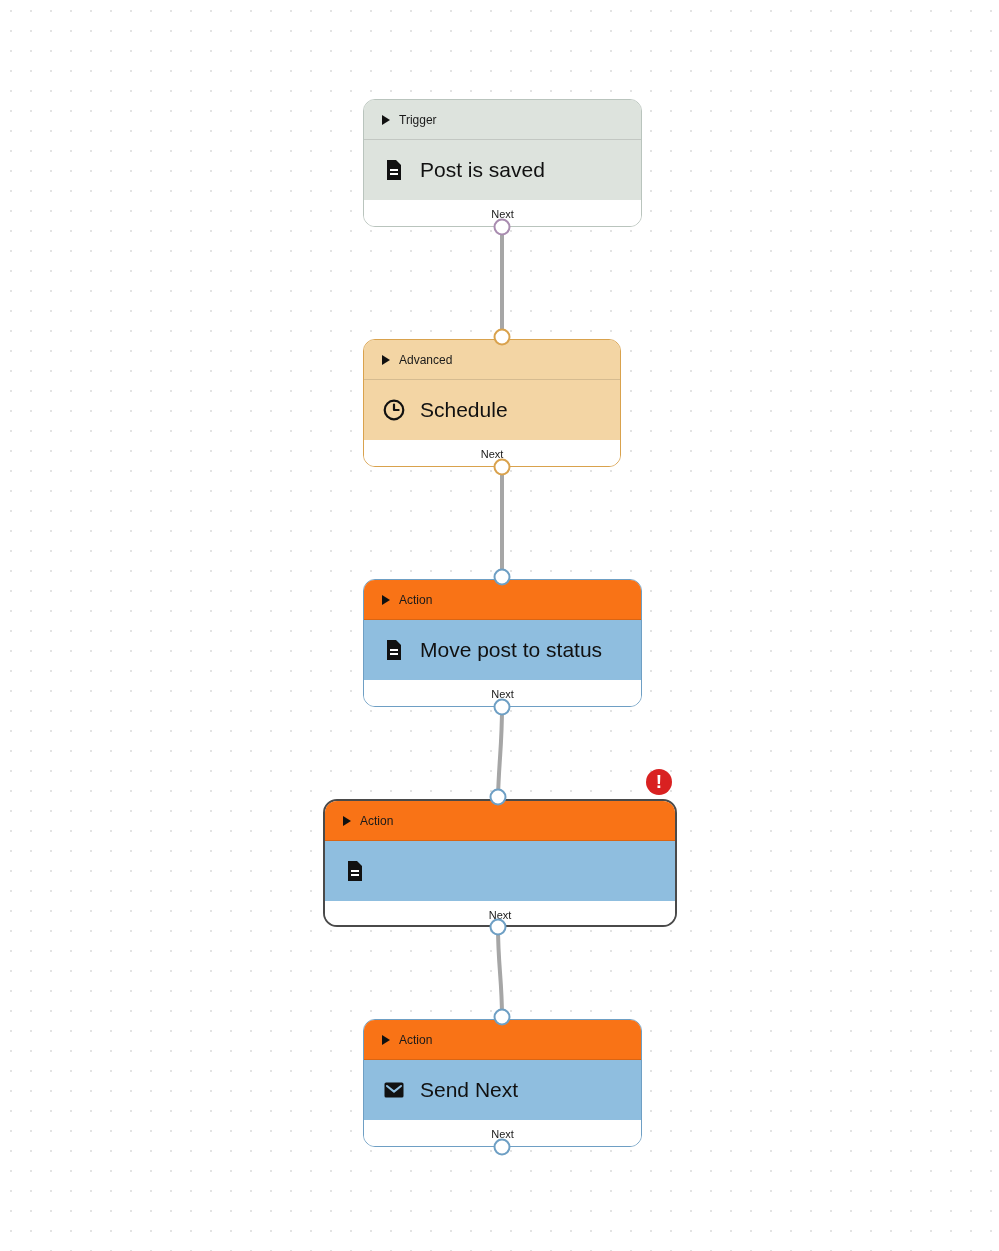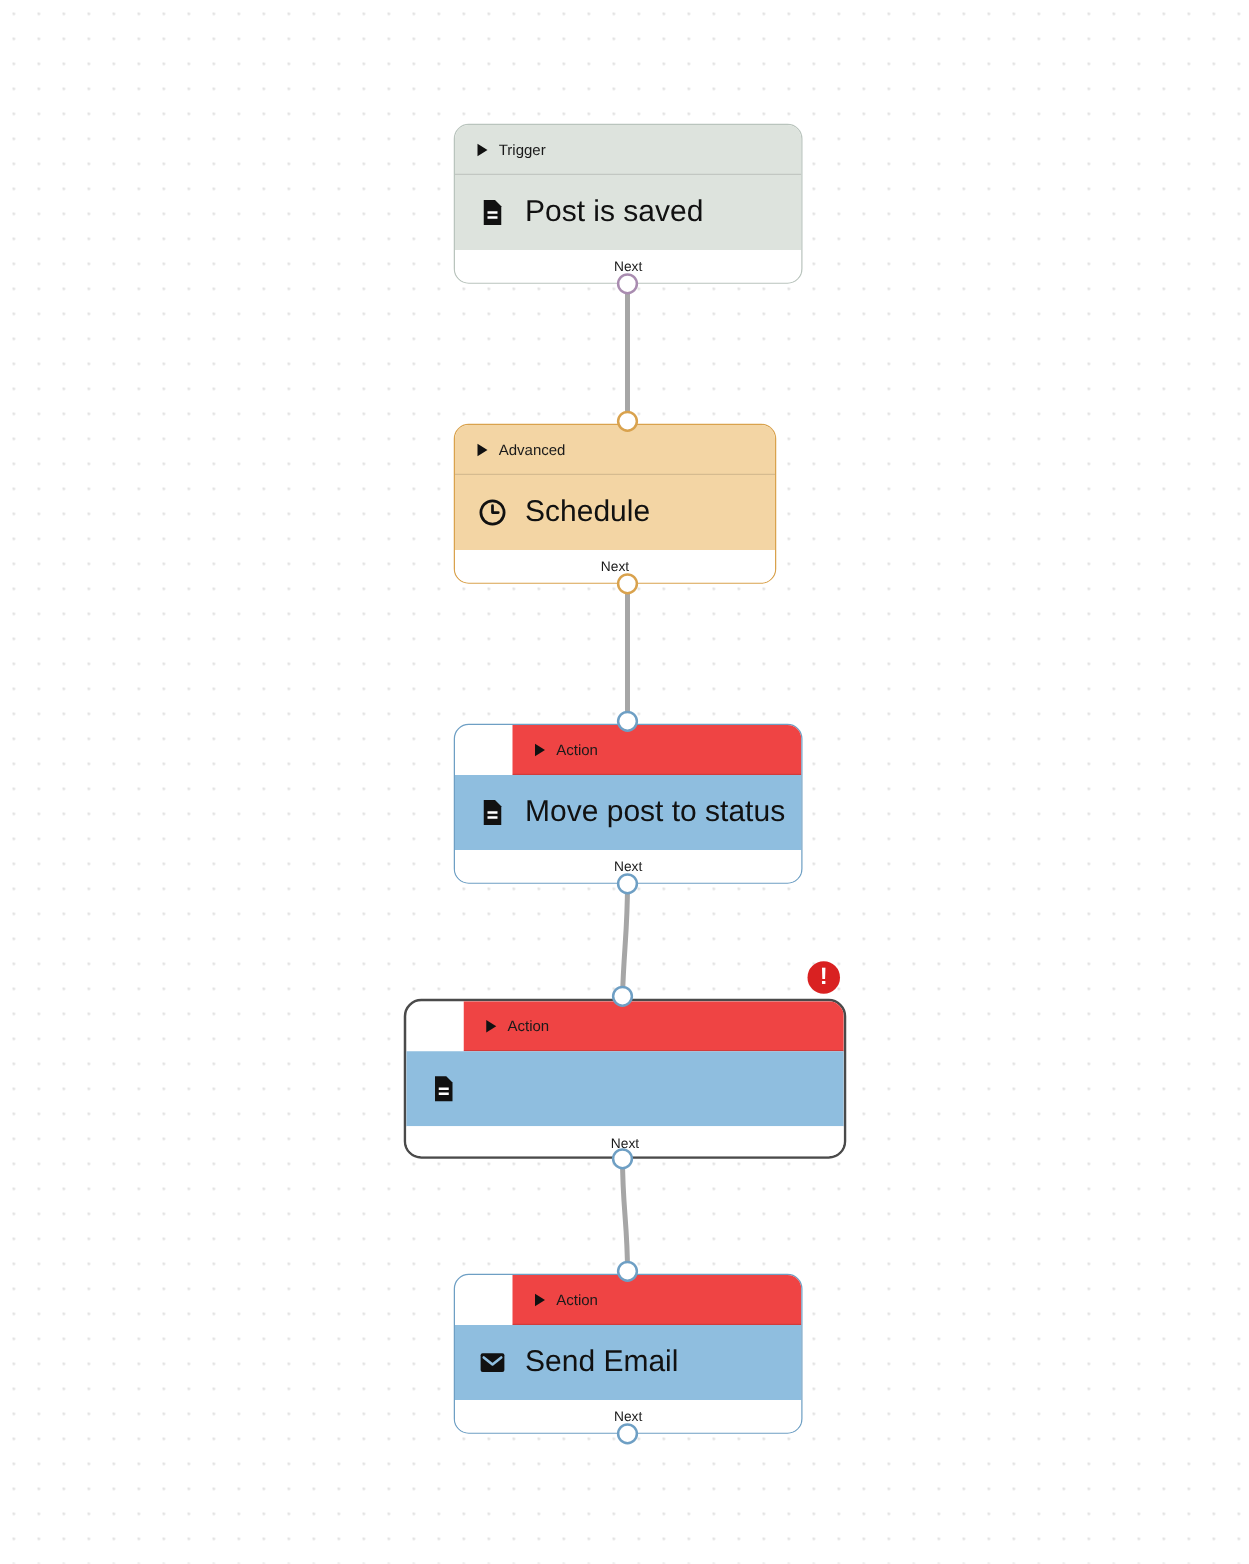--- a/index.html
+++ b/index.html
@@ -73,21 +73,21 @@
   }
 
   .node-icon {
     width: 24px; height: 24px;
     flex: 0 0 auto;
     margin-right: 14px;
     display: block;
   }
 
   .node-title {
-    font-size: 24px;
+    font-size: 21px;
     color: #111111;
     white-space: nowrap;
   }
 
   .node-foot {
     height: 27px;
     background: #ffffff;
     display: flex;
     align-items: center;
     justify-content: center;
@@ -100,21 +100,21 @@
   .v-trigger .node-head { background: #dde3dd; }
   .v-trigger .node-body { background: #dde3dd; }
 
   
   .v-advanced { border: 1px solid #d9a24d; }
   .v-advanced .node-head { background: #f3d5a4; }
   .v-advanced .node-body { background: #f3d5a4; }
 
   
   .v-action { border: 1px solid #6e9fc4; }
-  .v-action .node-head { background: #ef4444; margin-left: 46px; }
+  .v-action .node-head { background: #f97316; }
   .v-action .node-body { background: #8fbedf; }
 
   
   .node.is-selected {
     border: 2.5px solid #4a4a4a;
     border-radius: 14px;
   }
 
   
   .port {
@@ -236,20 +236,20 @@
   <div class="node v-action" style="left:363px; top:1019px; width:279px; height:128px;">
     <div class="node-head">
       <span class="caret"></span>
       <span>Action</span>
     </div>
     <div class="node-body">
       <svg class="node-icon" viewBox="0 0 24 24">
         <rect x="2.5" y="4.5" width="19" height="15" rx="1.6" fill="#111111"></rect>
         <path d="M5 8 L12 13.6 L19 8" fill="none" stroke="#8fbedf" stroke-width="2.1" stroke-linecap="round" stroke-linejoin="round"></path>
       </svg>
-      <span class="node-title">Send Email</span>
+      <span class="node-title">Send Next</span>
     </div>
     <div class="node-foot">Next</div>
   </div>
   <div class="port p-action" style="left:502px; top:1017px;"></div>
   <div class="port p-action" style="left:502px; top:1147px;"></div>
 
 </div>
 
 </body></html>

